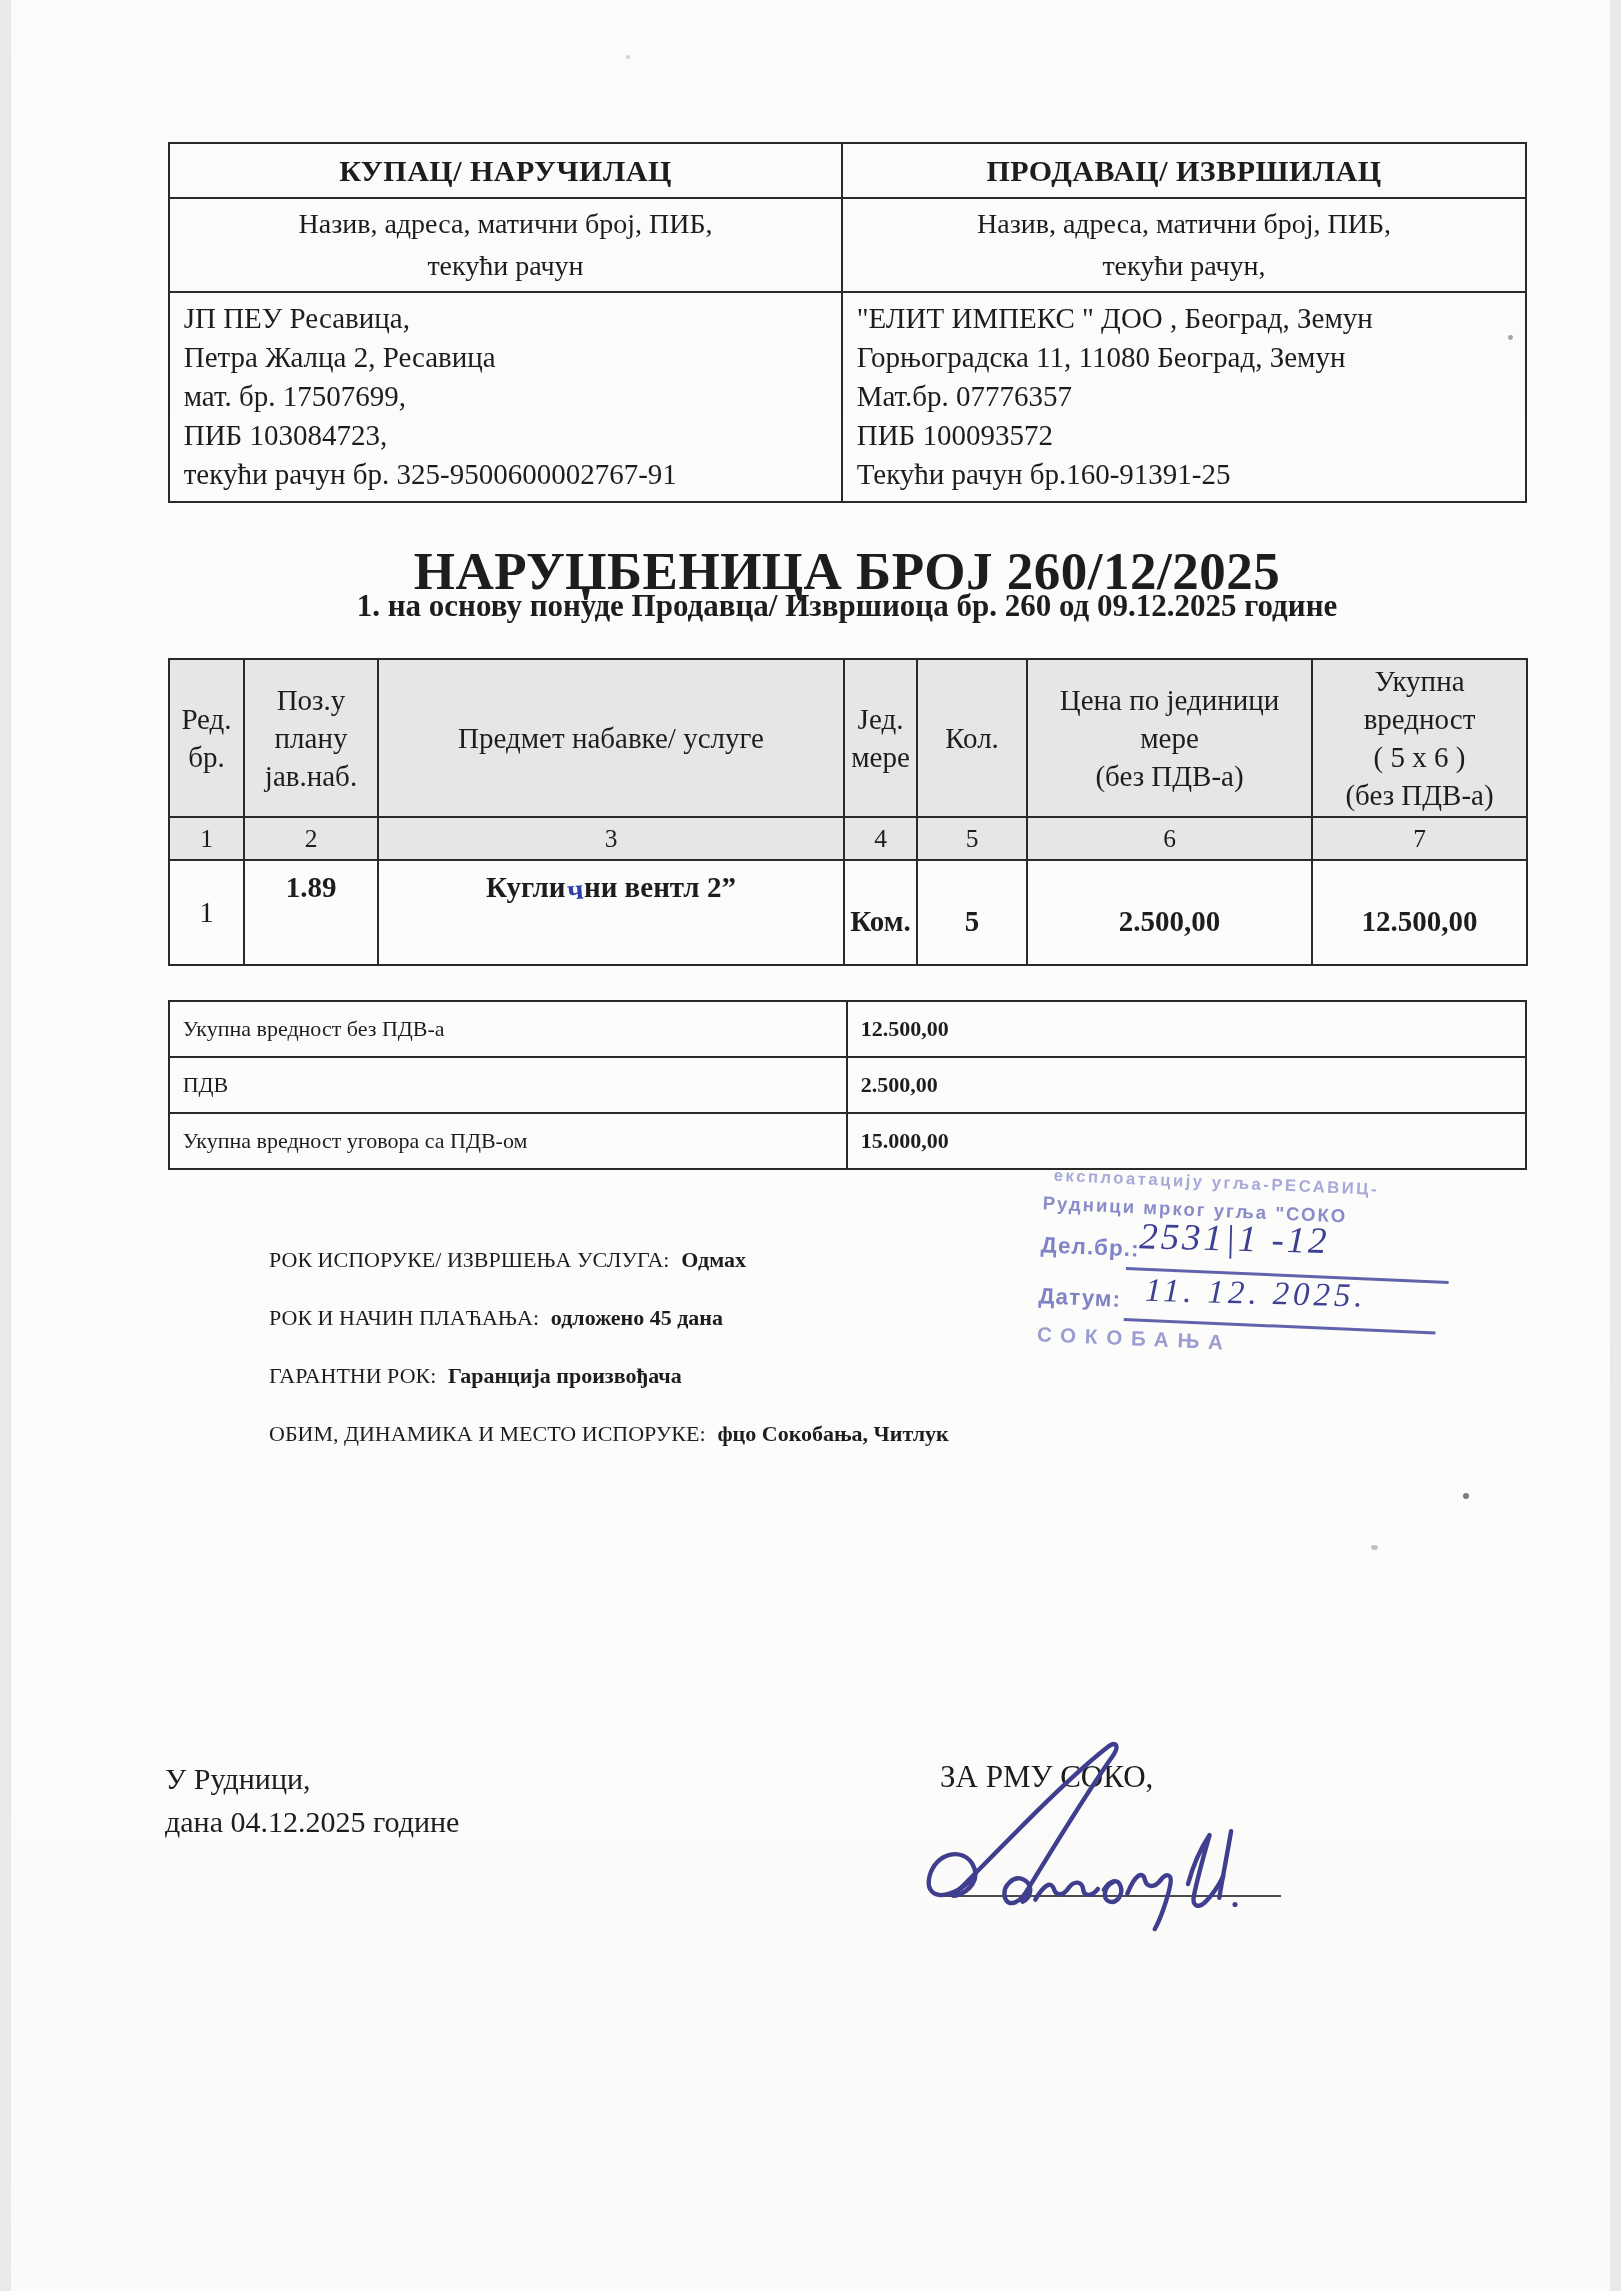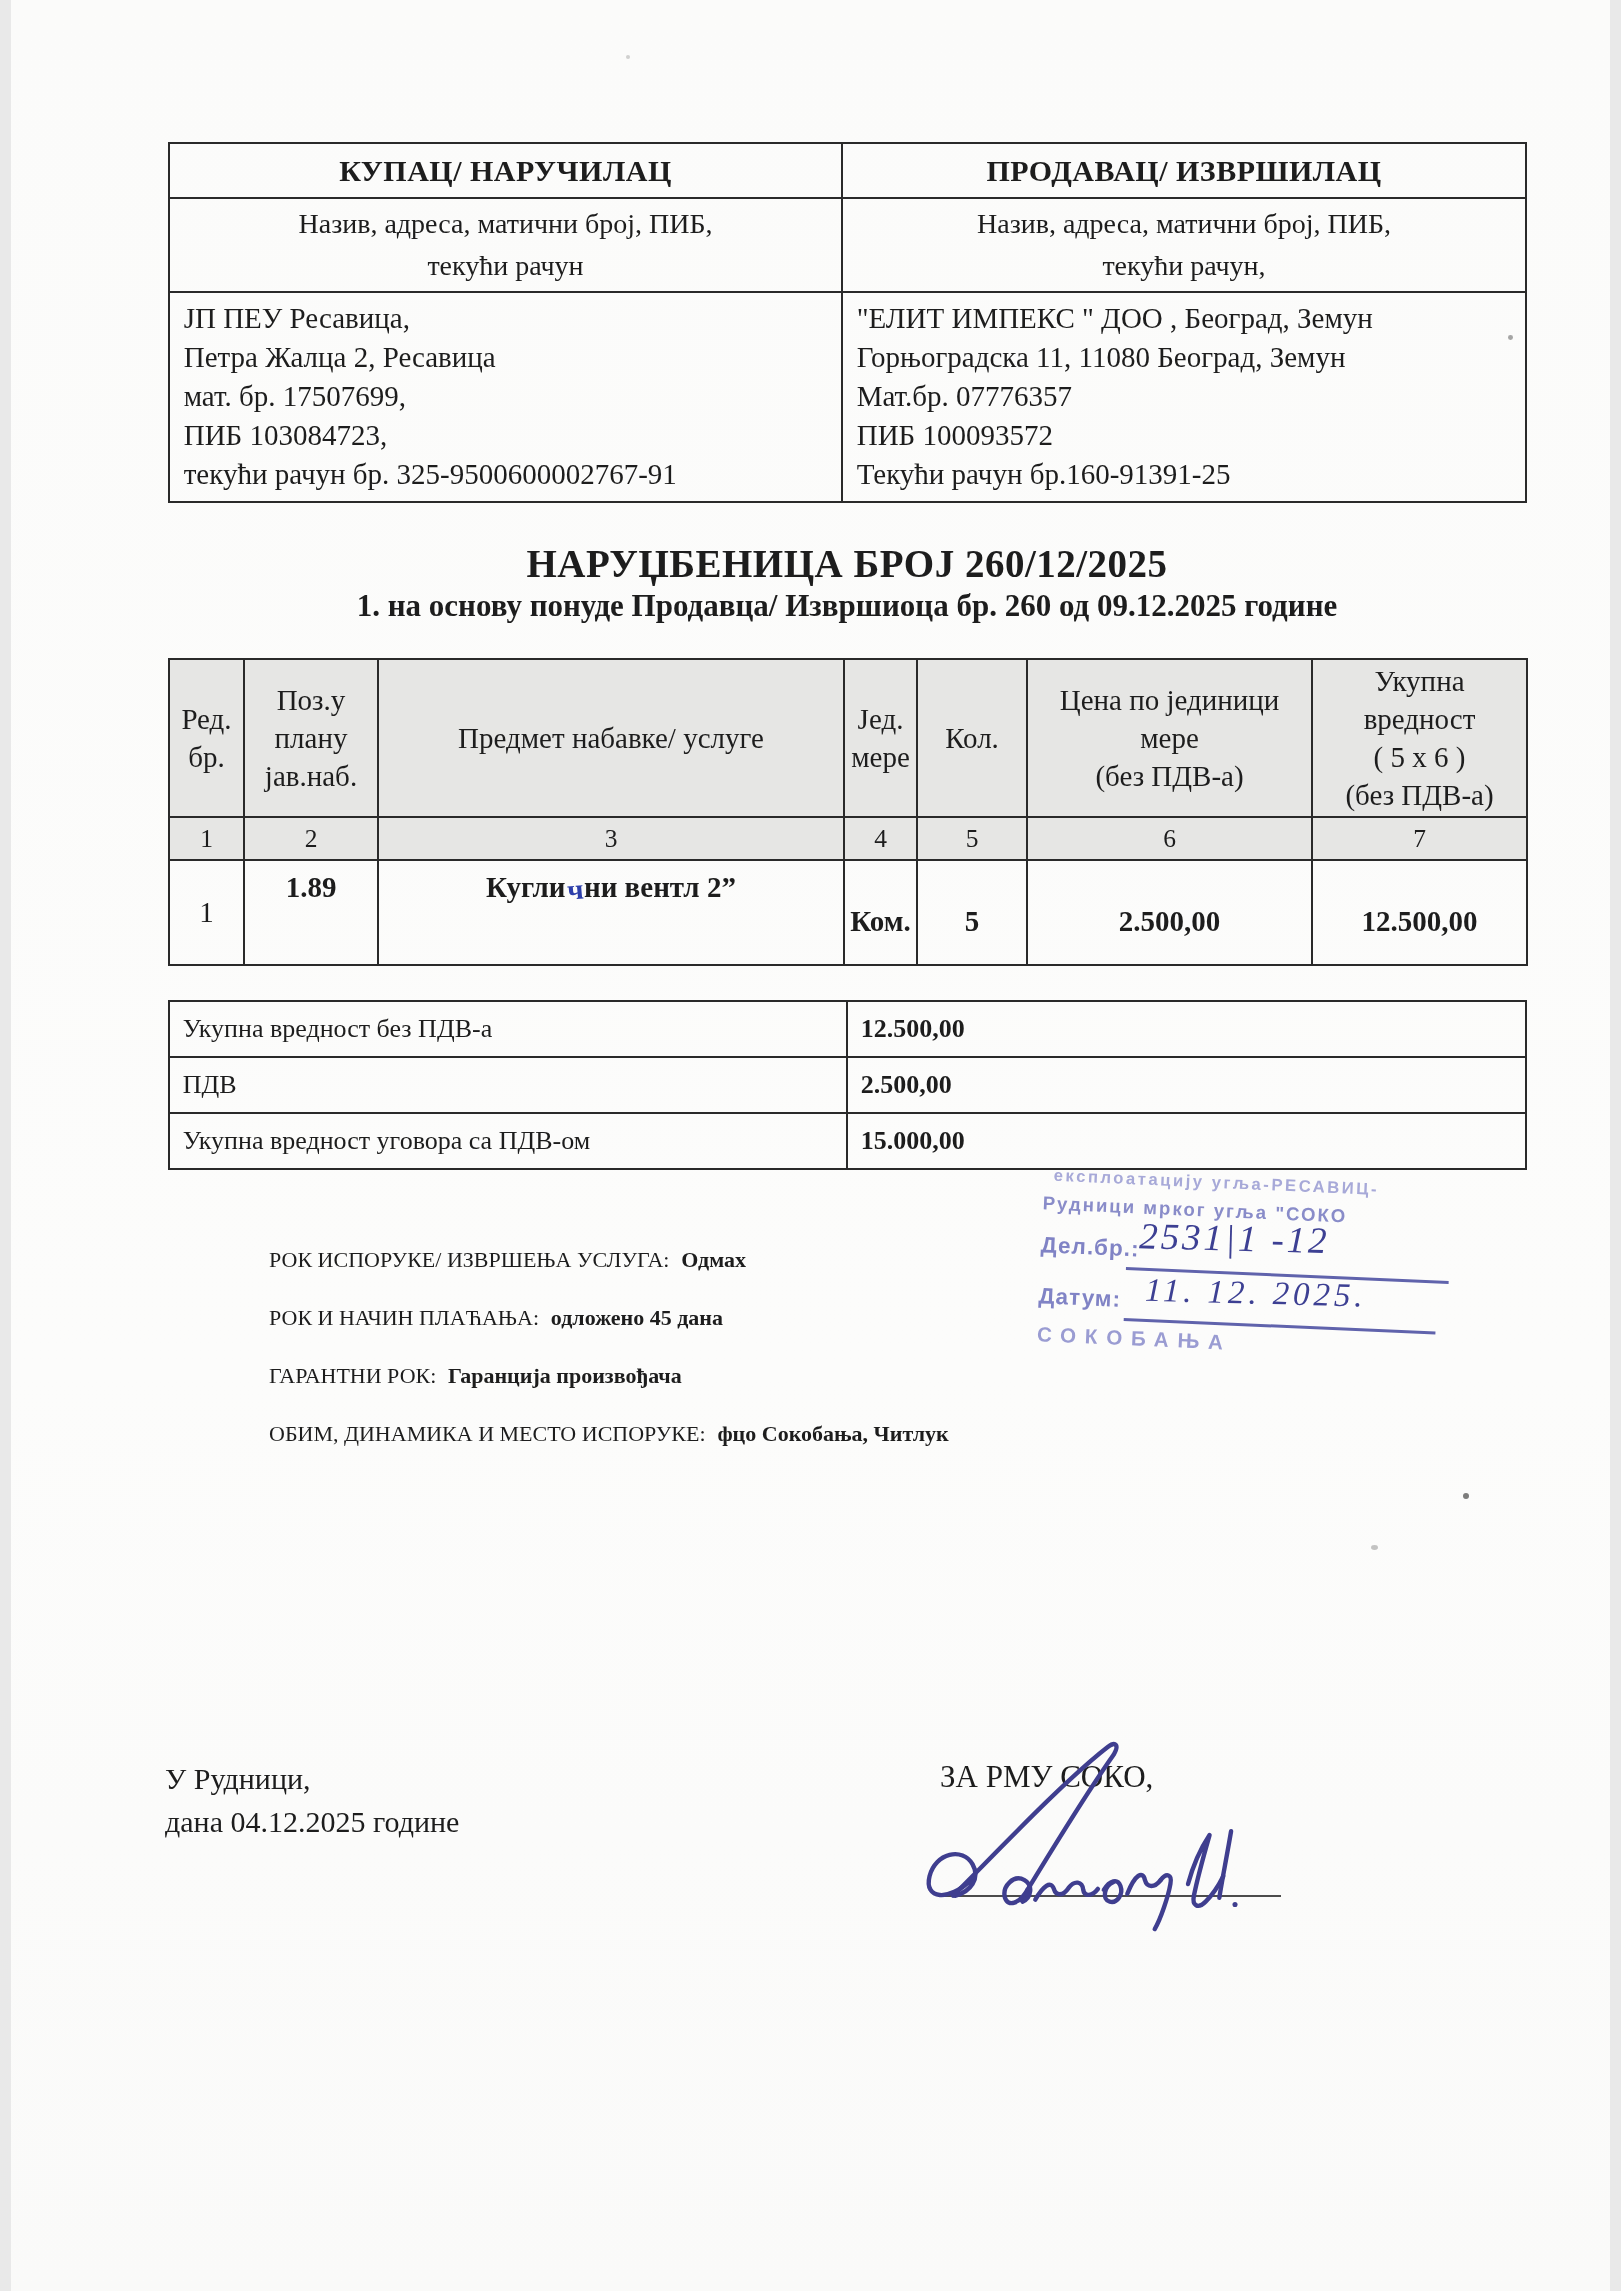--- a/index.html
+++ b/index.html
@@ -12,39 +12,39 @@
 
   
   .parties{position:absolute;left:157px;top:142px;width:1358px;}
   .parties .hdr td{height:51px;text-align:center;font-weight:bold;font-size:30px;letter-spacing:0.5px;}
   .parties .sub td{height:90px;text-align:center;font-size:28px;line-height:42px;white-space:pre-line;}
   .parties .bod td{height:196px;vertical-align:top;padding:5.9px 13.7px;}
   .addr-line{font-size:29px;line-height:39px;}
 
   
   .title{position:absolute;left:157px;top:541px;width:1358px;text-align:center;
-         font-weight:bold;font-size:39px;letter-spacing:0.5px;}
+         font-weight:bold;font-size:53px;letter-spacing:0.5px;}
   .subtitle{position:absolute;left:157px;top:588px;width:1358px;text-align:center;
          font-weight:bold;font-size:31px;}
 
   
   .order{position:absolute;left:157px;top:658px;width:1358px;}
   .order td{text-align:center;}
   .order .h td{background:#e6e6e4;height:133px;font-size:29px;line-height:38px;
                white-space:pre-line;vertical-align:middle;padding:2px 3.9px;}
   .order .n td{background:#e6e6e4;height:39px;font-size:25.5px;border-top:2.9px solid #161616;}
   .order .r td{height:82px;font-size:29px;font-weight:bold;border-top:2.9px solid #161616;vertical-align:middle;}
   .order .r td.c-no{font-weight:normal;}
   .order .r td.c-pos,.order .r td.c-item{vertical-align:top;padding-top:9.8px;}
   .order .r td.c-unit,.order .r td.c-qty,.order .r td.c-price,.order .r td.c-total{padding-top:19.6px;}
   .pen-mark{color:#2d3faa;display:inline-block;transform:rotate(-5deg) translateY(2px);margin:0 1px;}
 
   
   .totals{position:absolute;left:157px;top:1000px;width:1358px;}
-  .totals td{height:52px;font-size:26px;padding-left:12.7px;vertical-align:middle;}
+  .totals td{height:52px;font-size:22px;padding-left:12.7px;vertical-align:middle;}
   .totals td.val{font-weight:bold;}
 
   
   .terms{position:absolute;left:258px;top:1231px;}
   .term-line{line-height:58px;font-size:22px;white-space:nowrap;}
   .term-value{font-weight:bold;margin-left:11.8px;}
 
   
   .stamp{position:absolute;left:1029px;top:1174px;width:402px;height:191px;
          transform:rotate(2.5deg);font-family:"Liberation Sans", sans-serif;}

